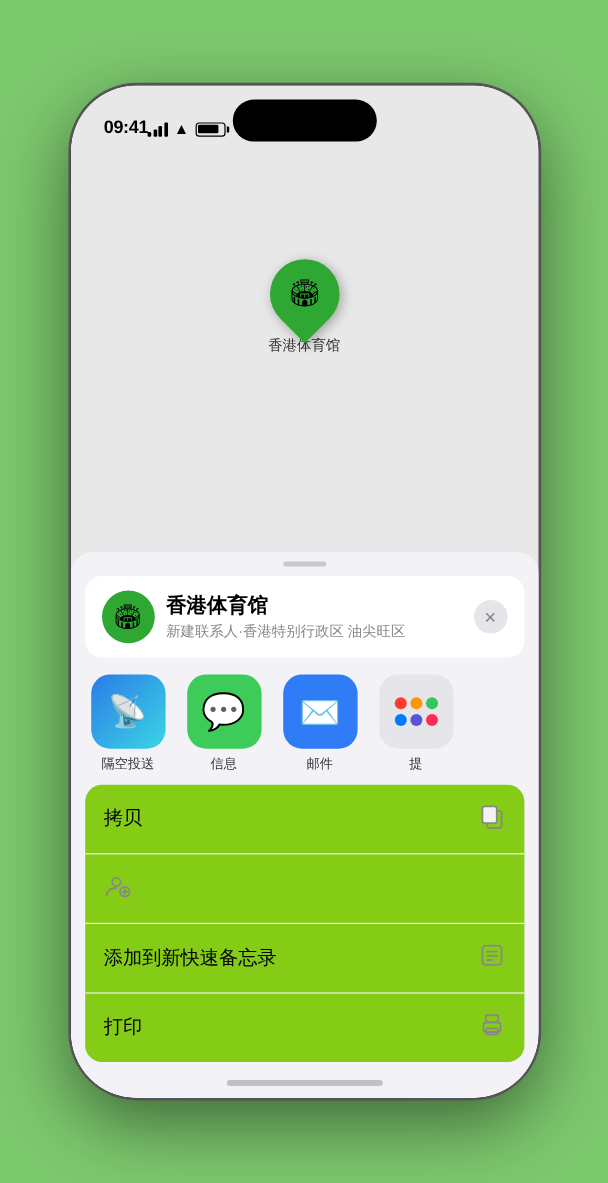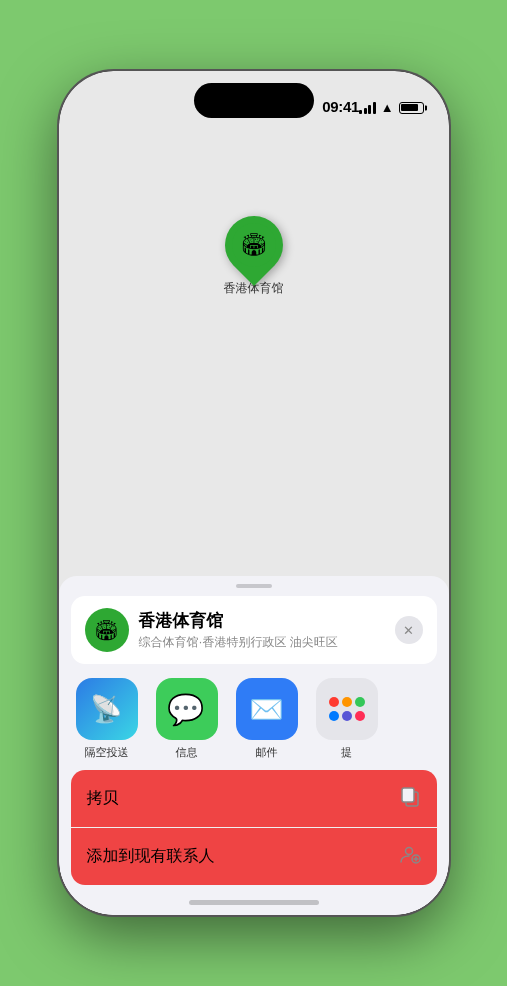--- a/index.html
+++ b/index.html
@@ -24,26 +24,26 @@
     .phone-screen {
       position: absolute;
       top: 0; left: 0; right: 0; bottom: 0;
       border-radius: 54px;
       overflow: hidden;
       background: #e8e8e8;
     }
     
     .status-bar {
       position: absolute;
-      top: 0; left: 0; right: 5px;
+      top: 0; left: 0; right: 16px;
       height: 50px;
       z-index: 100;
       display: flex;
       align-items: flex-end;
-      justify-content: flex-end;
+      justify-content: flex-start;
       padding: 0 20px 6px 28px;
       background: transparent;
     }
     .status-time {
       font-size: 15px;
       font-weight: 600;
       color: #000;
       letter-spacing: -0.3px;
     }
     .status-icons {
@@ -305,21 +305,21 @@
       color: #333;
       text-align: right;
     }
     .more-dot {
       width: 5px;
       height: 5px;
       border-radius: 50%;
     }
     
     .action-list {
-      background: #ef4444;
+      background: #84cc16;
       margin: 0 12px;
       border-radius: 14px;
       overflow: hidden;
     }
     .action-item {
       display: flex;
       align-items: center;
       justify-content: space-between;
       padding: 15px 16px;
       border-bottom: 1px solid #f0f0f0;
@@ -382,21 +382,21 @@
 
     <div class="bottom-sheet">
       <div class="sheet-handle-area">
         <div class="sheet-handle"></div>
       </div>
 
       <div class="location-card">
         <div class="loc-icon">🏟</div>
         <div class="loc-info">
           <div class="loc-name">香港体育馆</div>
-          <div class="loc-sub">综合体育馆·香港特别行政区 油尖旺区</div>
+          <div class="loc-sub">新建联系人·香港特别行政区 油尖旺区</div>
         </div>
         <div class="close-btn">✕</div>
       </div>
 
       <div class="share-row">
 
         <div class="share-item">
           <div class="share-icon-box airdrop">
             <span style="font-size:26px;">📡</span>
           </div>
@@ -446,33 +446,53 @@
           <span class="action-icon">
             <svg width="22" height="22" viewBox="0 0 22 22" fill="none">
               <rect x="7" y="7" width="12" height="14" rx="2" stroke="#888" stroke-width="1.5"></rect>
               <rect x="3" y="3" width="12" height="14" rx="2" fill="#f2f2f7" stroke="#888" stroke-width="1.5"></rect>
             </svg>
           </span>
         </div>
 
 
         <div class="action-item">
-          <span class="action-text">添加到现有联系人</span>
           <span class="action-icon">
             <svg width="22" height="22" viewBox="0 0 22 22" fill="none">
               <circle cx="10" cy="8" r="3.5" stroke="#888" stroke-width="1.5"></circle>
               <path d="M2 19c0-3.5 3.1-6 8-6" stroke="#888" stroke-width="1.5" stroke-linecap="round"></path>
               <circle cx="17" cy="16" r="4" stroke="#888" stroke-width="1.5"></circle>
               <line x1="15" y1="16" x2="19" y2="16" stroke="#888" stroke-width="1.5" stroke-linecap="round"></line>
               <line x1="17" y1="14" x2="17" y2="18" stroke="#888" stroke-width="1.5" stroke-linecap="round"></line>
             </svg>
           </span>
         </div>
 
-
+        <div class="action-item">
+          <span class="action-text">添加到新快速备忘录</span>
+          <span class="action-icon">
+            <svg width="22" height="22" viewBox="0 0 22 22" fill="none">
+              <rect x="3" y="3" width="16" height="16" rx="3" stroke="#888" stroke-width="1.5"></rect>
+              <line x1="7" y1="8" x2="15" y2="8" stroke="#888" stroke-width="1.5" stroke-linecap="round"></line>
+              <line x1="7" y1="11.5" x2="15" y2="11.5" stroke="#888" stroke-width="1.5" stroke-linecap="round"></line>
+              <line x1="7" y1="15" x2="11" y2="15" stroke="#888" stroke-width="1.5" stroke-linecap="round"></line>
+            </svg>
+          </span>
+        </div>
+
+        <div class="action-item">
+          <span class="action-text">打印</span>
+          <span class="action-icon">
+            <svg width="22" height="22" viewBox="0 0 22 22" fill="none">
+              <rect x="4" y="9" width="14" height="8" rx="2" stroke="#888" stroke-width="1.5"></rect>
+              <rect x="6" y="3" width="10" height="6" stroke="#888" stroke-width="1.5"></rect>
+              <rect x="6" y="14" width="10" height="5" rx="1" stroke="#888" stroke-width="1.5"></rect>
+            </svg>
+          </span>
+        </div>
 
       </div>
 
       <div style="height:30px;"></div>
       <div class="home-indicator"></div>
     </div>
 
   </div>
 </div>
 

